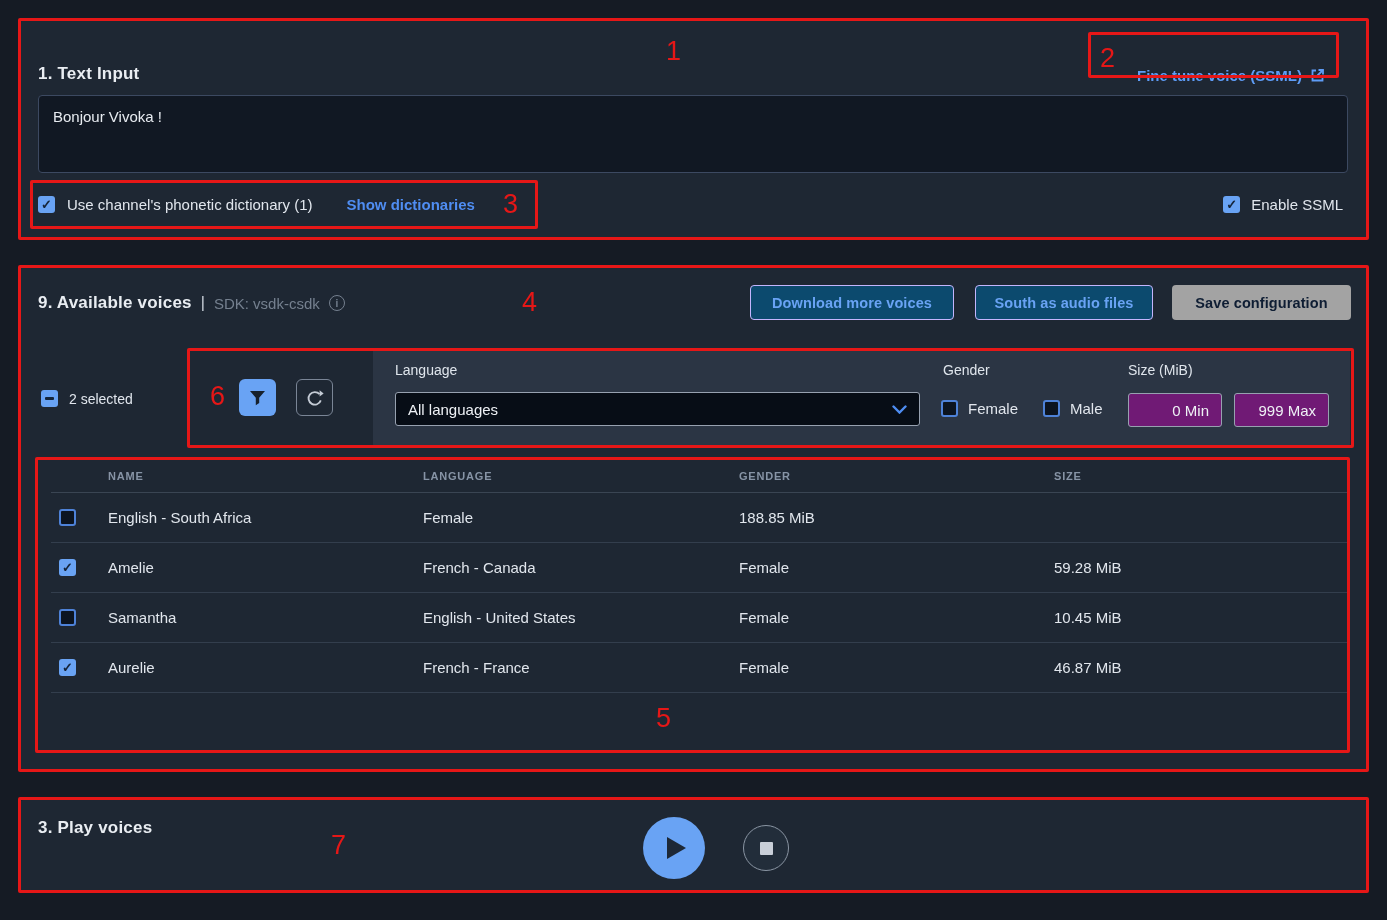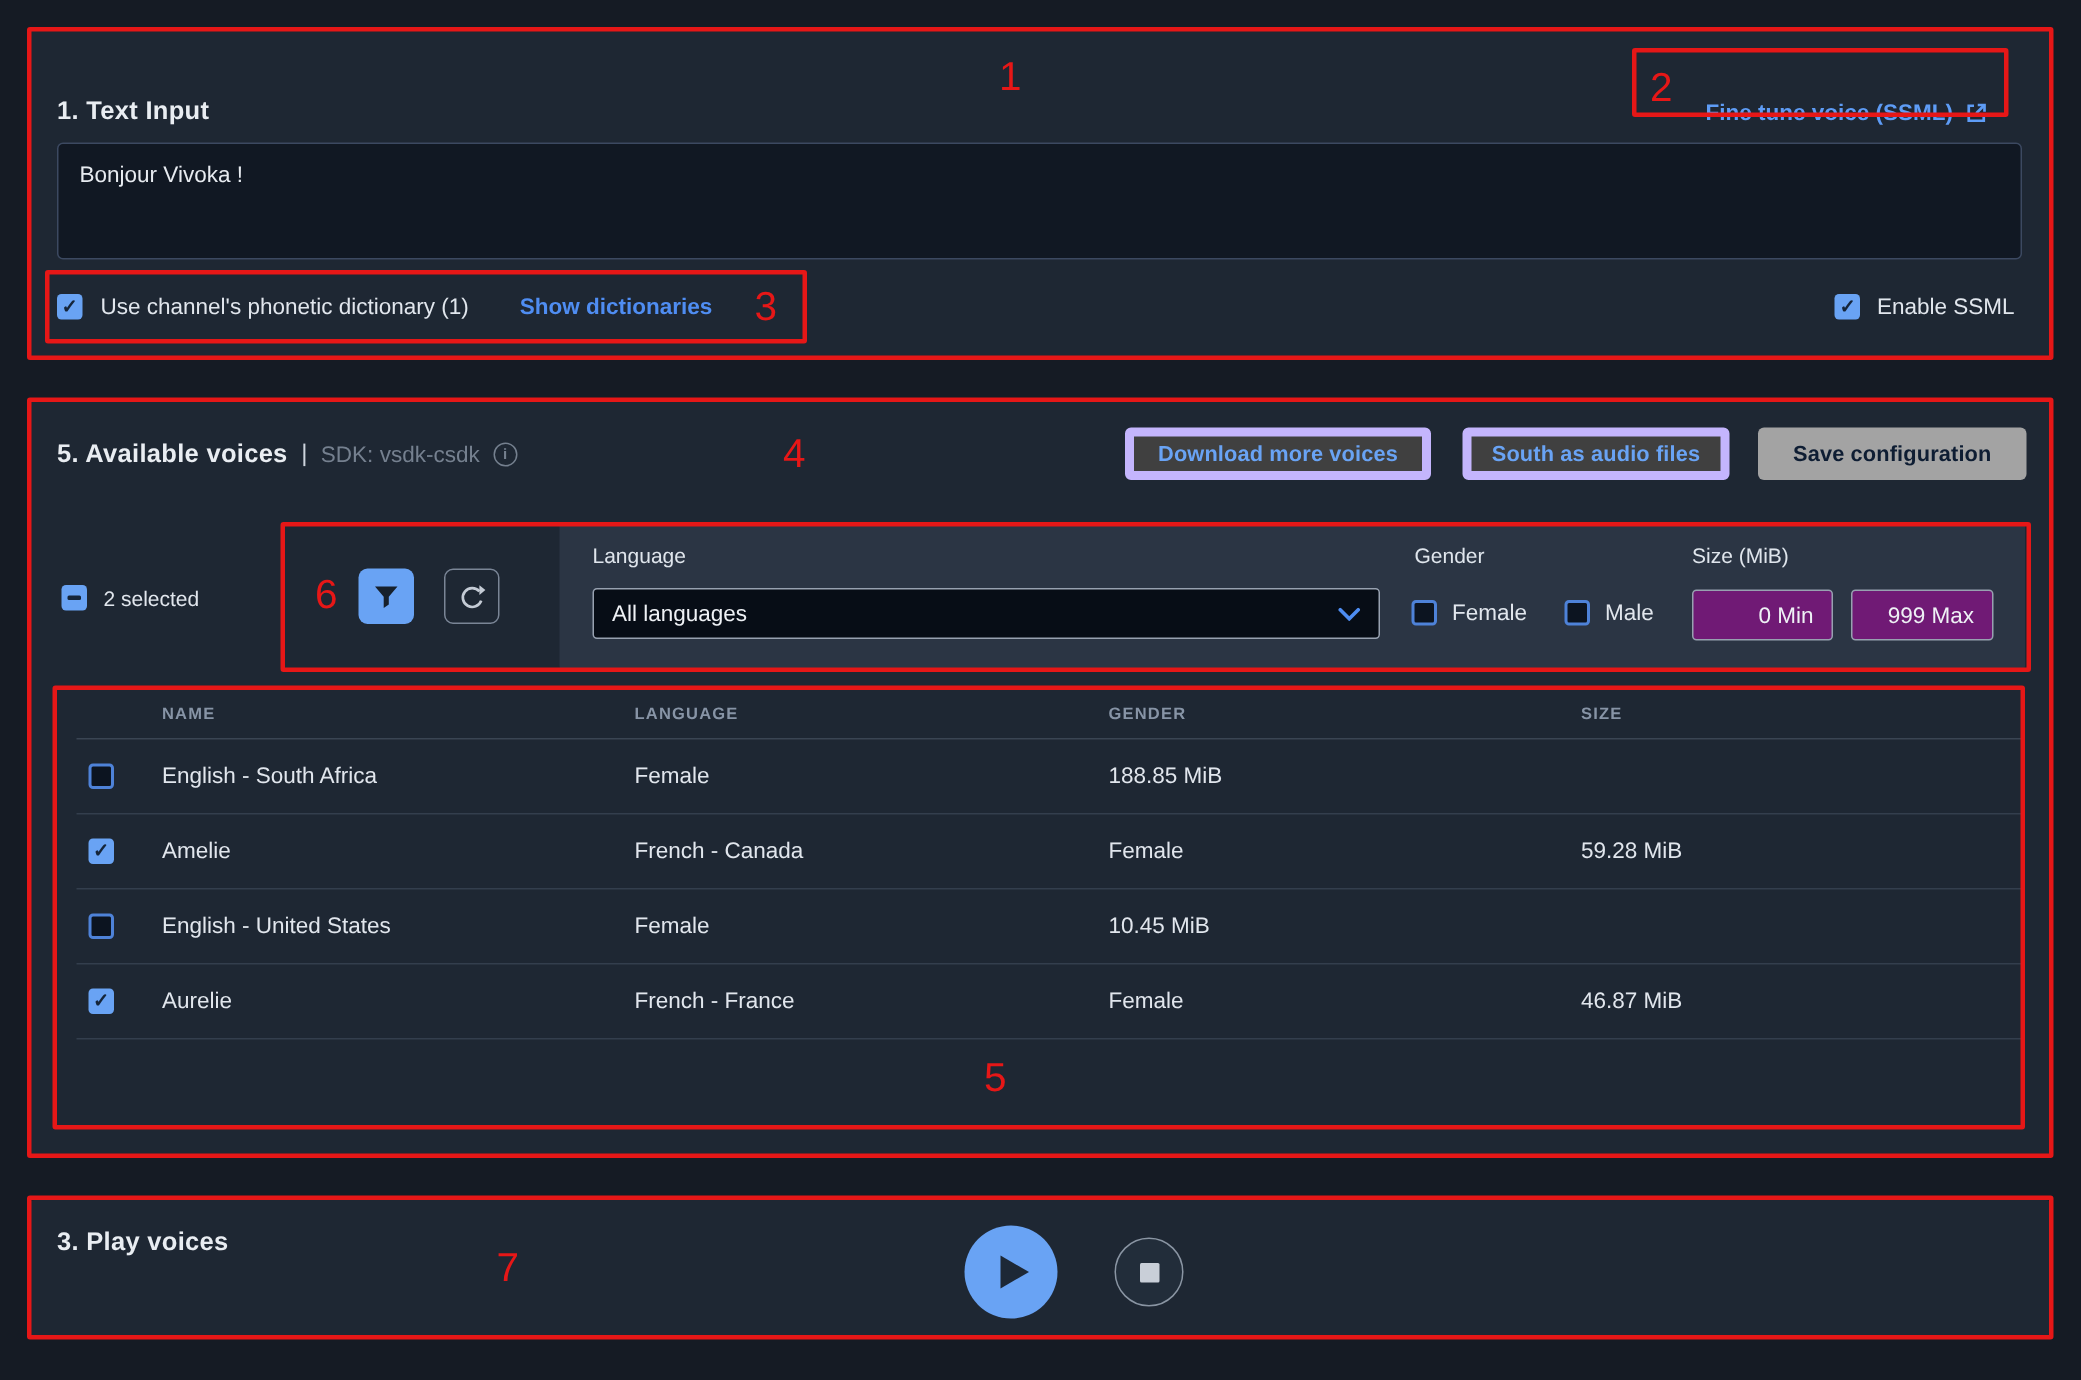--- a/index.html
+++ b/index.html
@@ -40,21 +40,21 @@
   
   #panel-voices { left:20px; top:267px; width:1347px; height:505px; }
   .voices-title-row { position:absolute; left:18px; top:26px; display:flex; align-items:center; gap:9px; }
   .sdk-label { color:#75808f; font-size:15px; }
   .title-sep { color:#cdd4dd; font-size:16px; }
   .info-icon { width:16px; height:16px; border:1.5px solid #75808f; border-radius:50%;
     color:#75808f; font-size:10px; display:inline-flex; align-items:center; justify-content:center;
     font-style:normal; font-weight:600; }
   .btn { position:absolute; top:18px; height:35px; border-radius:4px; font-size:14.5px; font-weight:600;
     display:flex; align-items:center; justify-content:center; cursor:pointer; letter-spacing:.1px; }
-  .btn.outline { background:#404040; border:6px solid #c4b5fd; color:#69a3f4; }
+  .btn.outline { background:#0c4a6e; border:1px solid #c4b5fd; color:#69a3f4; }
   .btn.primary { background:#a3a3a3; color:#0e1d33; }
   #btn-download { left:730px; width:204px; }
   #btn-save-audio { left:955px; width:178px; }
   #btn-save-config { left:1152px; width:179px; }
 
   .selected-row { position:absolute; left:21px; top:123px; display:flex; align-items:center; gap:11px; }
   .selected-label { font-size:14px; color:#e1e6ed; }
 
   .icon-btn { position:absolute; width:37px; height:37px; border-radius:6px;
     display:flex; align-items:center; justify-content:center; cursor:pointer; }
@@ -128,21 +128,21 @@
     <div class="ssml-row">
       <span class="cb checked">
           <span class="tick">✓</span>
         </span>
       <span class="dict-label">Enable SSML</span>
     </div>
   </div>
 
   <div class="panel" id="panel-voices">
     <div class="voices-title-row">
-      <span class="sec-title" style="position:static;">5. Available voices</span>
+      <span class="sec-title" style="position:static;">9. Available voices</span>
       <span class="title-sep">|</span>
       <span class="sdk-label">SDK: vsdk-csdk</span>
       <span class="info-icon">i</span>
     </div>
 
     <div class="btn outline" id="btn-download">Download more voices</div>
     <div class="btn outline" id="btn-save-audio">South as audio files</div>
     <div class="btn primary" id="btn-save-config">Save configuration</div>
 
     <div class="selected-row">
@@ -219,20 +219,21 @@
     <span>Amelie</span>
     <span>French - Canada</span>
     <span>Female</span>
     <span>59.28 MiB</span>
   </div>
 
   <div class="t-row">
     <span class="cb unchecked">
               <span class="tick"></span>
             </span>
+    <span>Samantha</span>
     <span>English - United States</span>
     <span>Female</span>
     <span>10.45 MiB</span>
   </div>
 
   <div class="t-row">
     <span class="cb checked">
               <span class="tick">✓</span>
             </span>
     <span>Aurelie</span>

